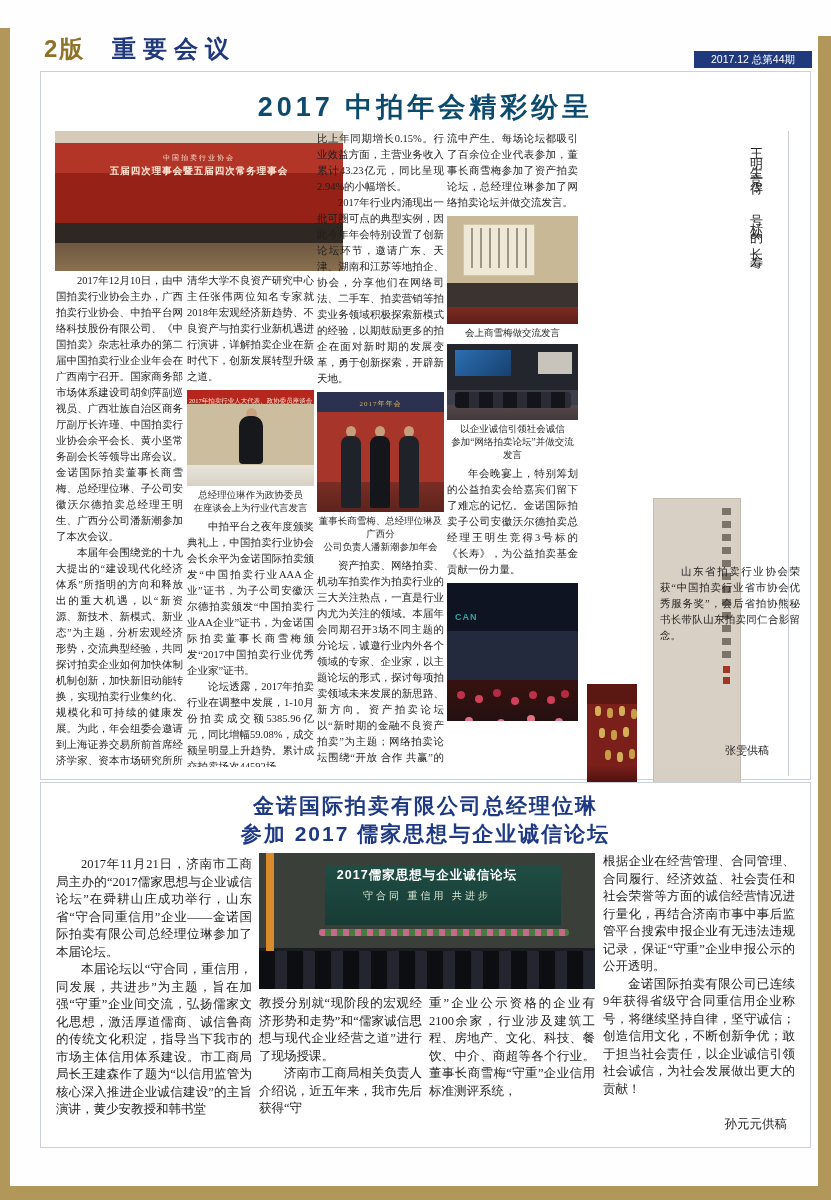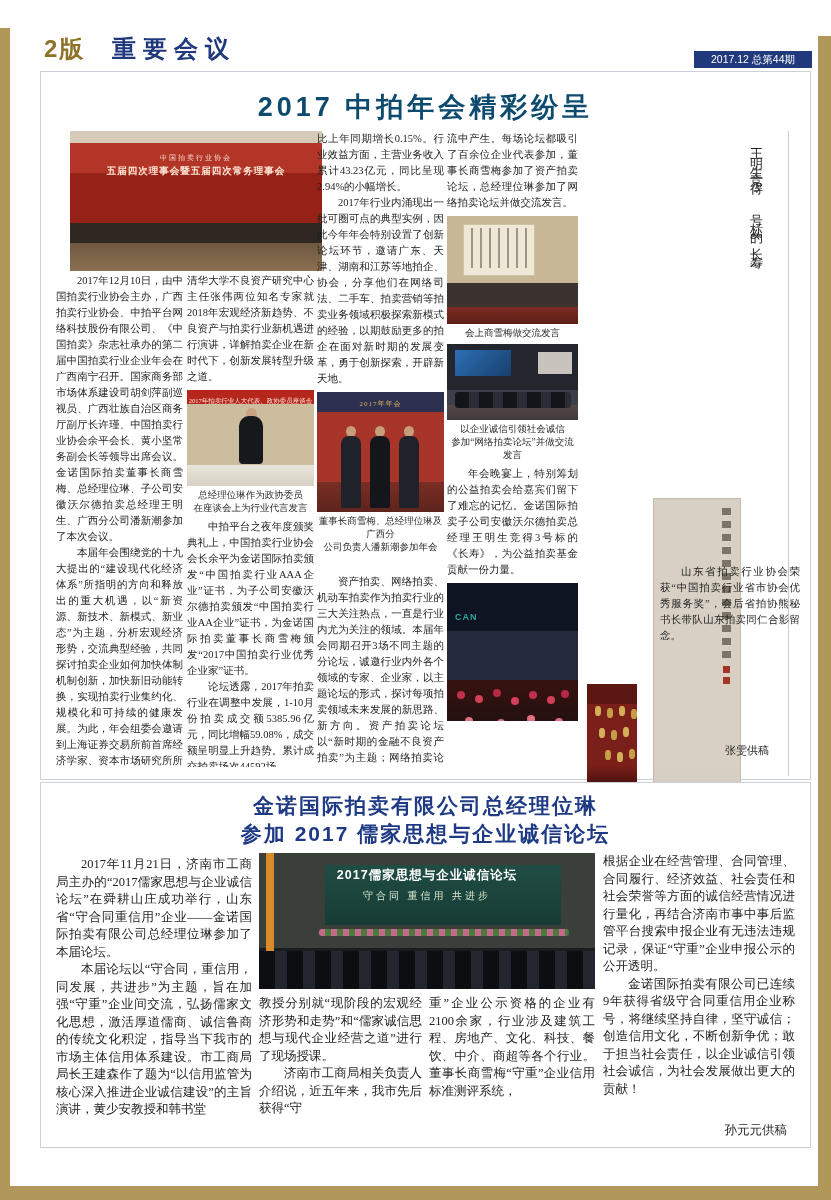--- a/index.html
+++ b/index.html
@@ -128,21 +128,21 @@
   <div class="abs frame" style="left:0; bottom:0; width:831px; height:14px;"></div>
 
   <div class="abs page-label" style="left:44px; top:33px;">2版</div>
   <div class="abs section-title" style="left:112px; top:33px;">重要会议</div>
   <div class="abs issue-box" style="left:694px; top:51px; width:118px; height:17px;">2017.12 总第44期</div>
 
   <div class="abs artbox" style="left:40px; top:71px; width:771px; height:709px;">
 
     <div class="abs a1-title" style="top:17px; left:0;">2017 中拍年会精彩纷呈</div>
 
-    <div class="abs ph lead-photo" style="left:29px; top:59px; width:252px; height:140px;text-decoration:underline;">
+    <div class="abs ph lead-photo" style="left:14px; top:59px; width:288px; height:140px;text-decoration:underline;">
       <div class="in lead-b1">中国拍卖行业协会</div>
       <div class="in lead-b2">五届四次理事会暨五届四次常务理事会</div>
     </div>
 
     <div class="abs bt" style="left:15px; top:201px; width:127px; height:494px;">
       <p class="ind">2017年12月10日，由中国拍卖行业协会主办，广西拍卖行业协会、中拍平台网络科技股份有限公司、《中国拍卖》杂志社承办的第二届中国拍卖行业企业年会在广西南宁召开。国家商务部市场体系建设司胡剑萍副巡视员、广西壮族自治区商务厅副厅长许瑾、中国拍卖行业协会余平会长、黄小坚常务副会长等领导出席会议。金诺国际拍卖董事长商雪梅、总经理位琳、子公司安徽沃尔德拍卖总经理王明生、广西分公司潘新潮参加了本次会议。</p>
       <p class="ind">本届年会围绕党的十九大提出的“建设现代化经济体系”所指明的方向和释放出的重大机遇，以“新资源、新技术、新模式、新业态”为主题，分析宏观经济形势，交流典型经验，共同探讨拍卖企业如何加快体制机制创新，加快新旧动能转换，实现拍卖行业集约化、规模化和可持续的健康发展。为此，年会组委会邀请到上海证券交易所前首席经济学家、资本市场研究所所长胡汝银、</p>
     </div>
 
     <div class="abs bt" style="left:146px; top:201px; width:127px; height:494px;">
@@ -164,21 +164,21 @@
       <div class="ph c3photo" style="width:127px; height:120px; margin:5px 0 3px;">
         <div class="in label">2017年年会</div>
         <div class="in h1"></div>
         <div class="in h2"></div>
         <div class="in h3"></div>
         <div class="in p1"></div>
         <div class="in p2"></div>
         <div class="in p3"></div>
       </div>
       <div class="cap">董事长商雪梅、总经理位琳及广西分</div>
-      <div class="cap" style="margin-bottom:20px;">公司负责人潘新潮参加年会</div>
+      <div class="cap" style="margin-bottom:4px;">公司负责人潘新潮参加年会</div>
       <p class="ind">资产拍卖、网络拍卖、机动车拍卖作为拍卖行业的三大关注热点，一直是行业内尤为关注的领域。本届年会同期召开3场不同主题的分论坛，诚邀行业内外各个领域的专家、企业家，以主题论坛的形式，探讨每项拍卖领域未来发展的新思路、新方向。资产拍卖论坛以“新时期的金融不良资产拍卖”为主题；网络拍卖论坛围绕“开放 合作 共赢”的话题展开；机动车拍卖论坛则从“融合发展”角度进行探讨，在3个专题论坛会场内，新的想法与观点不断碰撞、融合，创新思维在交</p>
     </div>
 
     <div class="abs bt" style="left:406px; top:59px; width:131px; height:636px;">
       <p>流中产生。每场论坛都吸引了百余位企业代表参加，董事长商雪梅参加了资产拍卖论坛，总经理位琳参加了网络拍卖论坛并做交流发言。</p>
       <div class="ph c4photo1" style="width:131px; height:108px; margin:5px 0 3px;">
         <div class="in scroll"></div>
         <div class="in marks"></div>
       </div>
       <div class="cap" style="margin-bottom:4px;">会上商雪梅做交流发言</div>
@@ -246,17 +246,17 @@
       <p>教授分别就“现阶段的宏观经济形势和走势”和“儒家诚信思想与现代企业经营之道”进行了现场授课。</p>
       <p class="ind">济南市工商局相关负责人介绍说，近五年来，我市先后获得“守</p>
     </div>
     <div class="abs bt2" style="left:388px; top:212px; width:166px; height:144px;">
       <p>重”企业公示资格的企业有2100余家，行业涉及建筑工程、房地产、文化、科技、餐饮、中介、商超等各个行业。董事长商雪梅“守重”企业信用标准测评系统，</p>
     </div>
 
     <div class="abs bt2" style="left:562px; top:70px; width:192px; height:290px;">
       <p>根据企业在经营管理、合同管理、合同履行、经济效益、社会责任和社会荣誉等方面的诚信经营情况进行量化，再结合济南市事中事后监管平台搜索申报企业有无违法违规记录，保证“守重”企业申报公示的公开透明。</p>
       <p class="ind">金诺国际拍卖有限公司已连续9年获得省级守合同重信用企业称号，将继续坚持自律，坚守诚信；创造信用文化，不断创新争优；敢于担当社会责任，以企业诚信引领社会诚信，为社会发展做出更大的贡献！</p>
-      <p class="byline" style="margin-top:24px; font-size:12.5px;">孙元元供稿</p>
+      <p class="byline" style="margin-top:18px; font-size:12.5px;">孙元元供稿</p>
     </div>
   </div>
 
 </div>
 
 </body></html>

